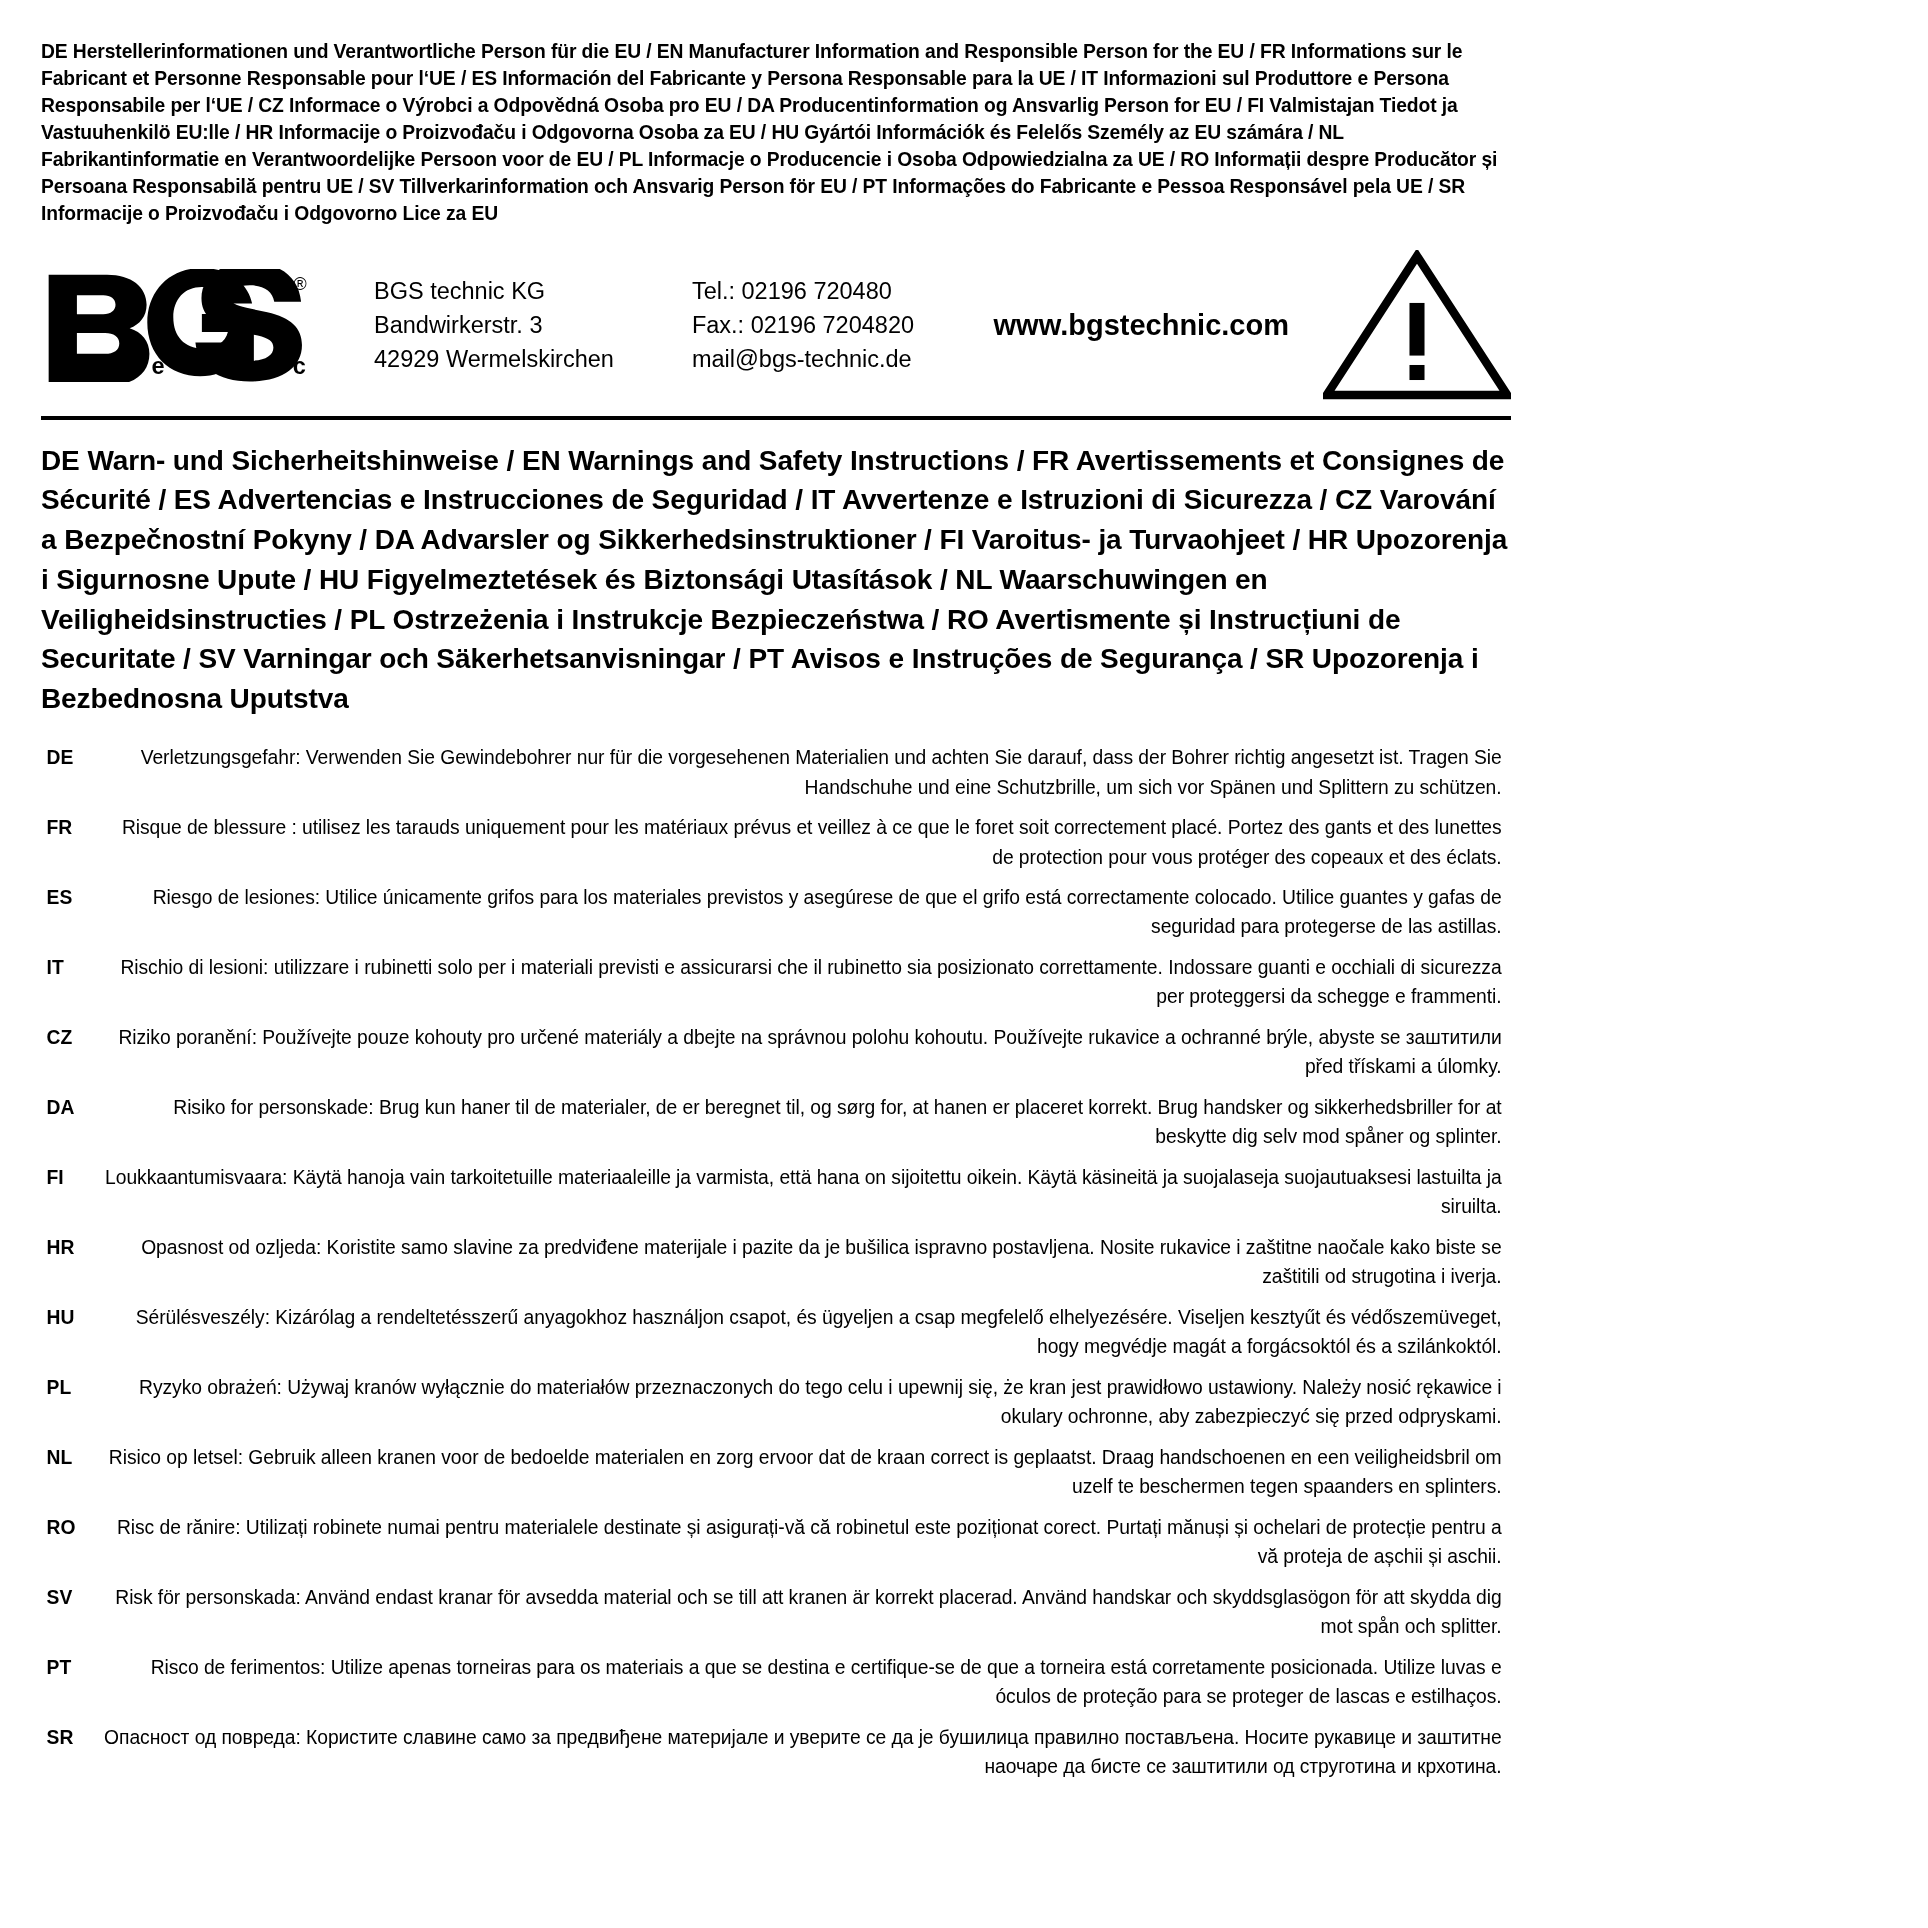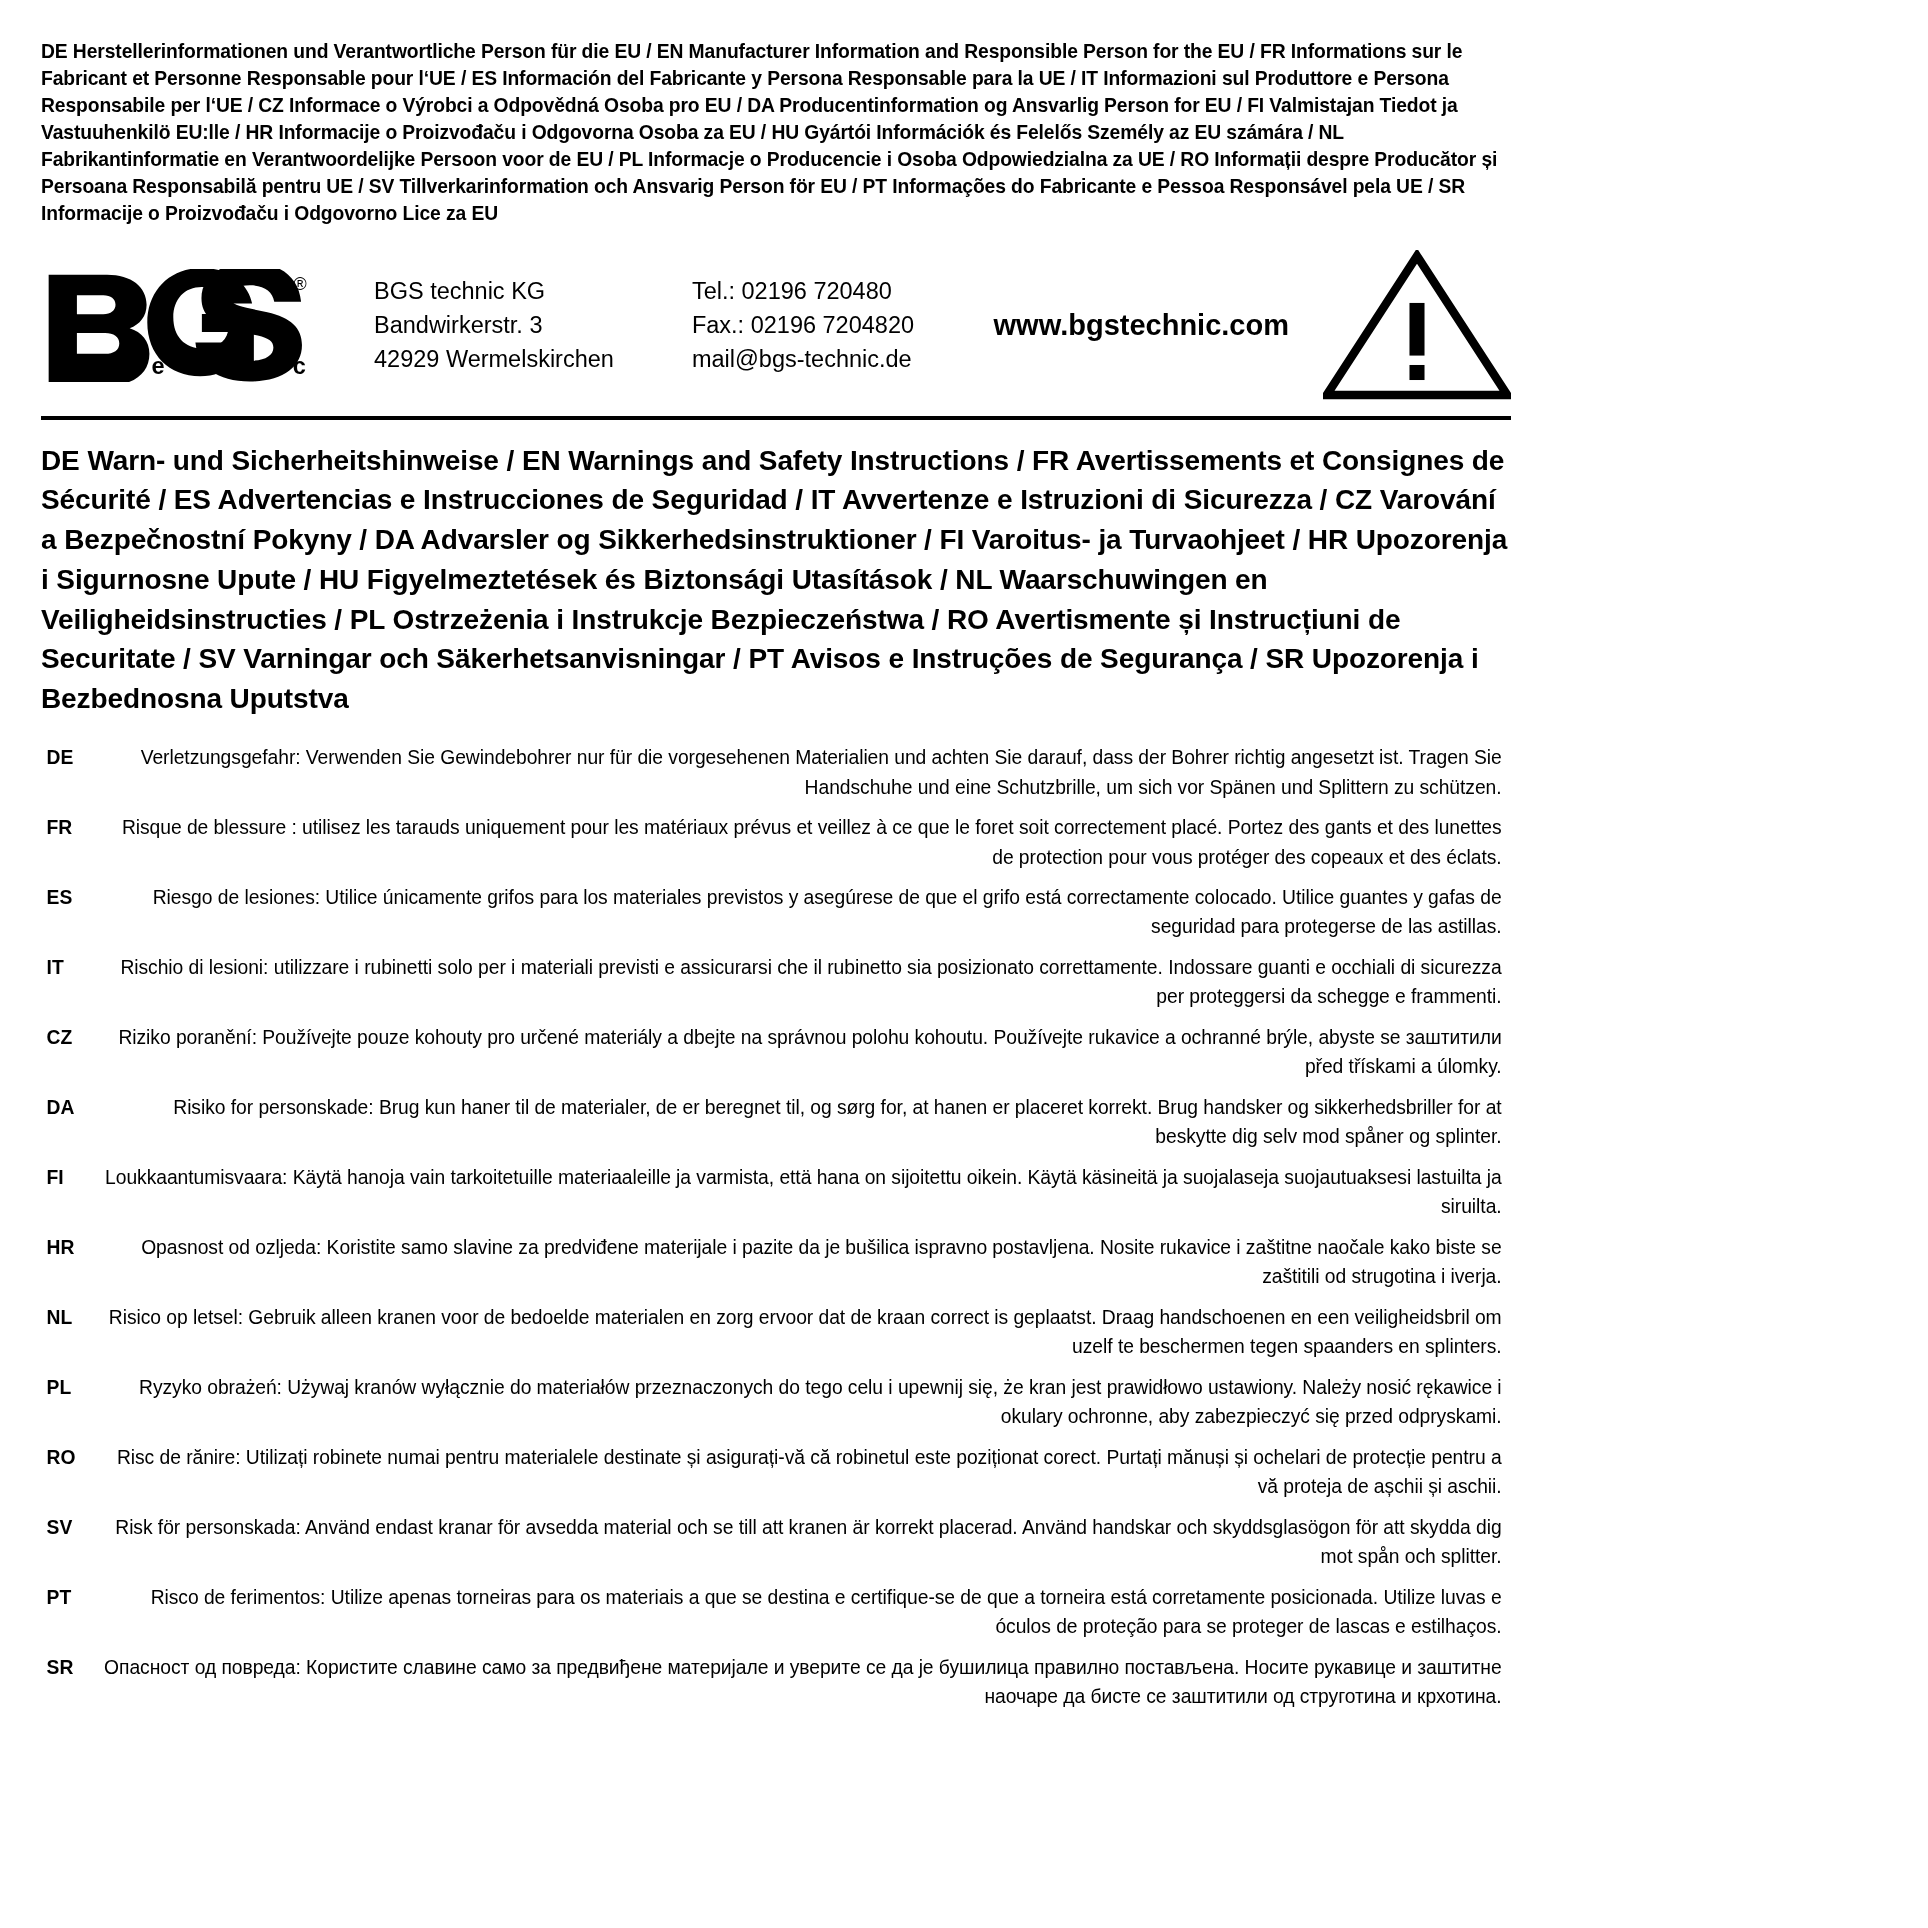--- a/index.html
+++ b/index.html
@@ -182,28 +182,32 @@
     </div>
     <div class="para-row">
       <div class="para-code">FI</div>
       <div class="para-text">Loukkaantumisvaara: Käytä hanoja vain tarkoitetuille materiaaleille ja varmista, että hana on sijoitettu oikein. Käytä käsineitä ja suojalaseja suojautuaksesi lastuilta ja siruilta.</div>
     </div>
     <div class="para-row">
       <div class="para-code">HR</div>
       <div class="para-text">Opasnost od ozljeda: Koristite samo slavine za predviđene materijale i pazite da je bušilica ispravno postavljena. Nosite rukavice i zaštitne naočale kako biste se zaštitili od strugotina i iverja.</div>
     </div>
     <div class="para-row">
+      <div class="para-code">HU</div>
+      <div class="para-text">Sérülésveszély: Kizárólag a rendeltetésszerű anyagokhoz használjon csapot, és ügyeljen a csap megfelelő elhelyezésére. Viseljen kesztyűt és védőszemüveget, hogy megvédje magát a forgácsoktól és a szilánkoktól.</div>
+    </div>
+    <div class="para-row">
+      <div class="para-code">PL</div>
+      <div class="para-text">Ryzyko obrażeń: Używaj kranów wyłącznie do materiałów przeznaczonych do tego celu i upewnij się, że kran jest prawidłowo ustawiony. Należy nosić rękawice i okulary ochronne, aby zabezpieczyć się przed odpryskami.</div>
+    </div>
+    <div class="para-row">
       <div class="para-code">NL</div>
       <div class="para-text">Risico op letsel: Gebruik alleen kranen voor de bedoelde materialen en zorg ervoor dat de kraan correct is geplaatst. Draag handschoenen en een veiligheidsbril om uzelf te beschermen tegen spaanders en splinters.</div>
     </div>
     <div class="para-row">
-      <div class="para-code">PL</div>
-      <div class="para-text">Ryzyko obrażeń: Używaj kranów wyłącznie do materiałów przeznaczonych do tego celu i upewnij się, że kran jest prawidłowo ustawiony. Należy nosić rękawice i okulary ochronne, aby zabezpieczyć się przed odpryskami.</div>
-    </div>
-    <div class="para-row">
       <div class="para-code">RO</div>
       <div class="para-text">Risc de rănire: Utilizați robinete numai pentru materialele destinate și asigurați-vă că robinetul este poziționat corect. Purtați mănuși și ochelari de protecție pentru a vă proteja de așchii și aschii.</div>
     </div>
     <div class="para-row">
       <div class="para-code">SV</div>
       <div class="para-text">Risk för personskada: Använd endast kranar för avsedda material och se till att kranen är korrekt placerad. Använd handskar och skyddsglasögon för att skydda dig mot spån och splitter.</div>
     </div>
     <div class="para-row">
       <div class="para-code">PT</div>
       <div class="para-text">Risco de ferimentos: Utilize apenas torneiras para os materiais a que se destina e certifique-se de que a torneira está corretamente posicionada. Utilize luvas e óculos de proteção para se proteger de lascas e estilhaços.</div>

